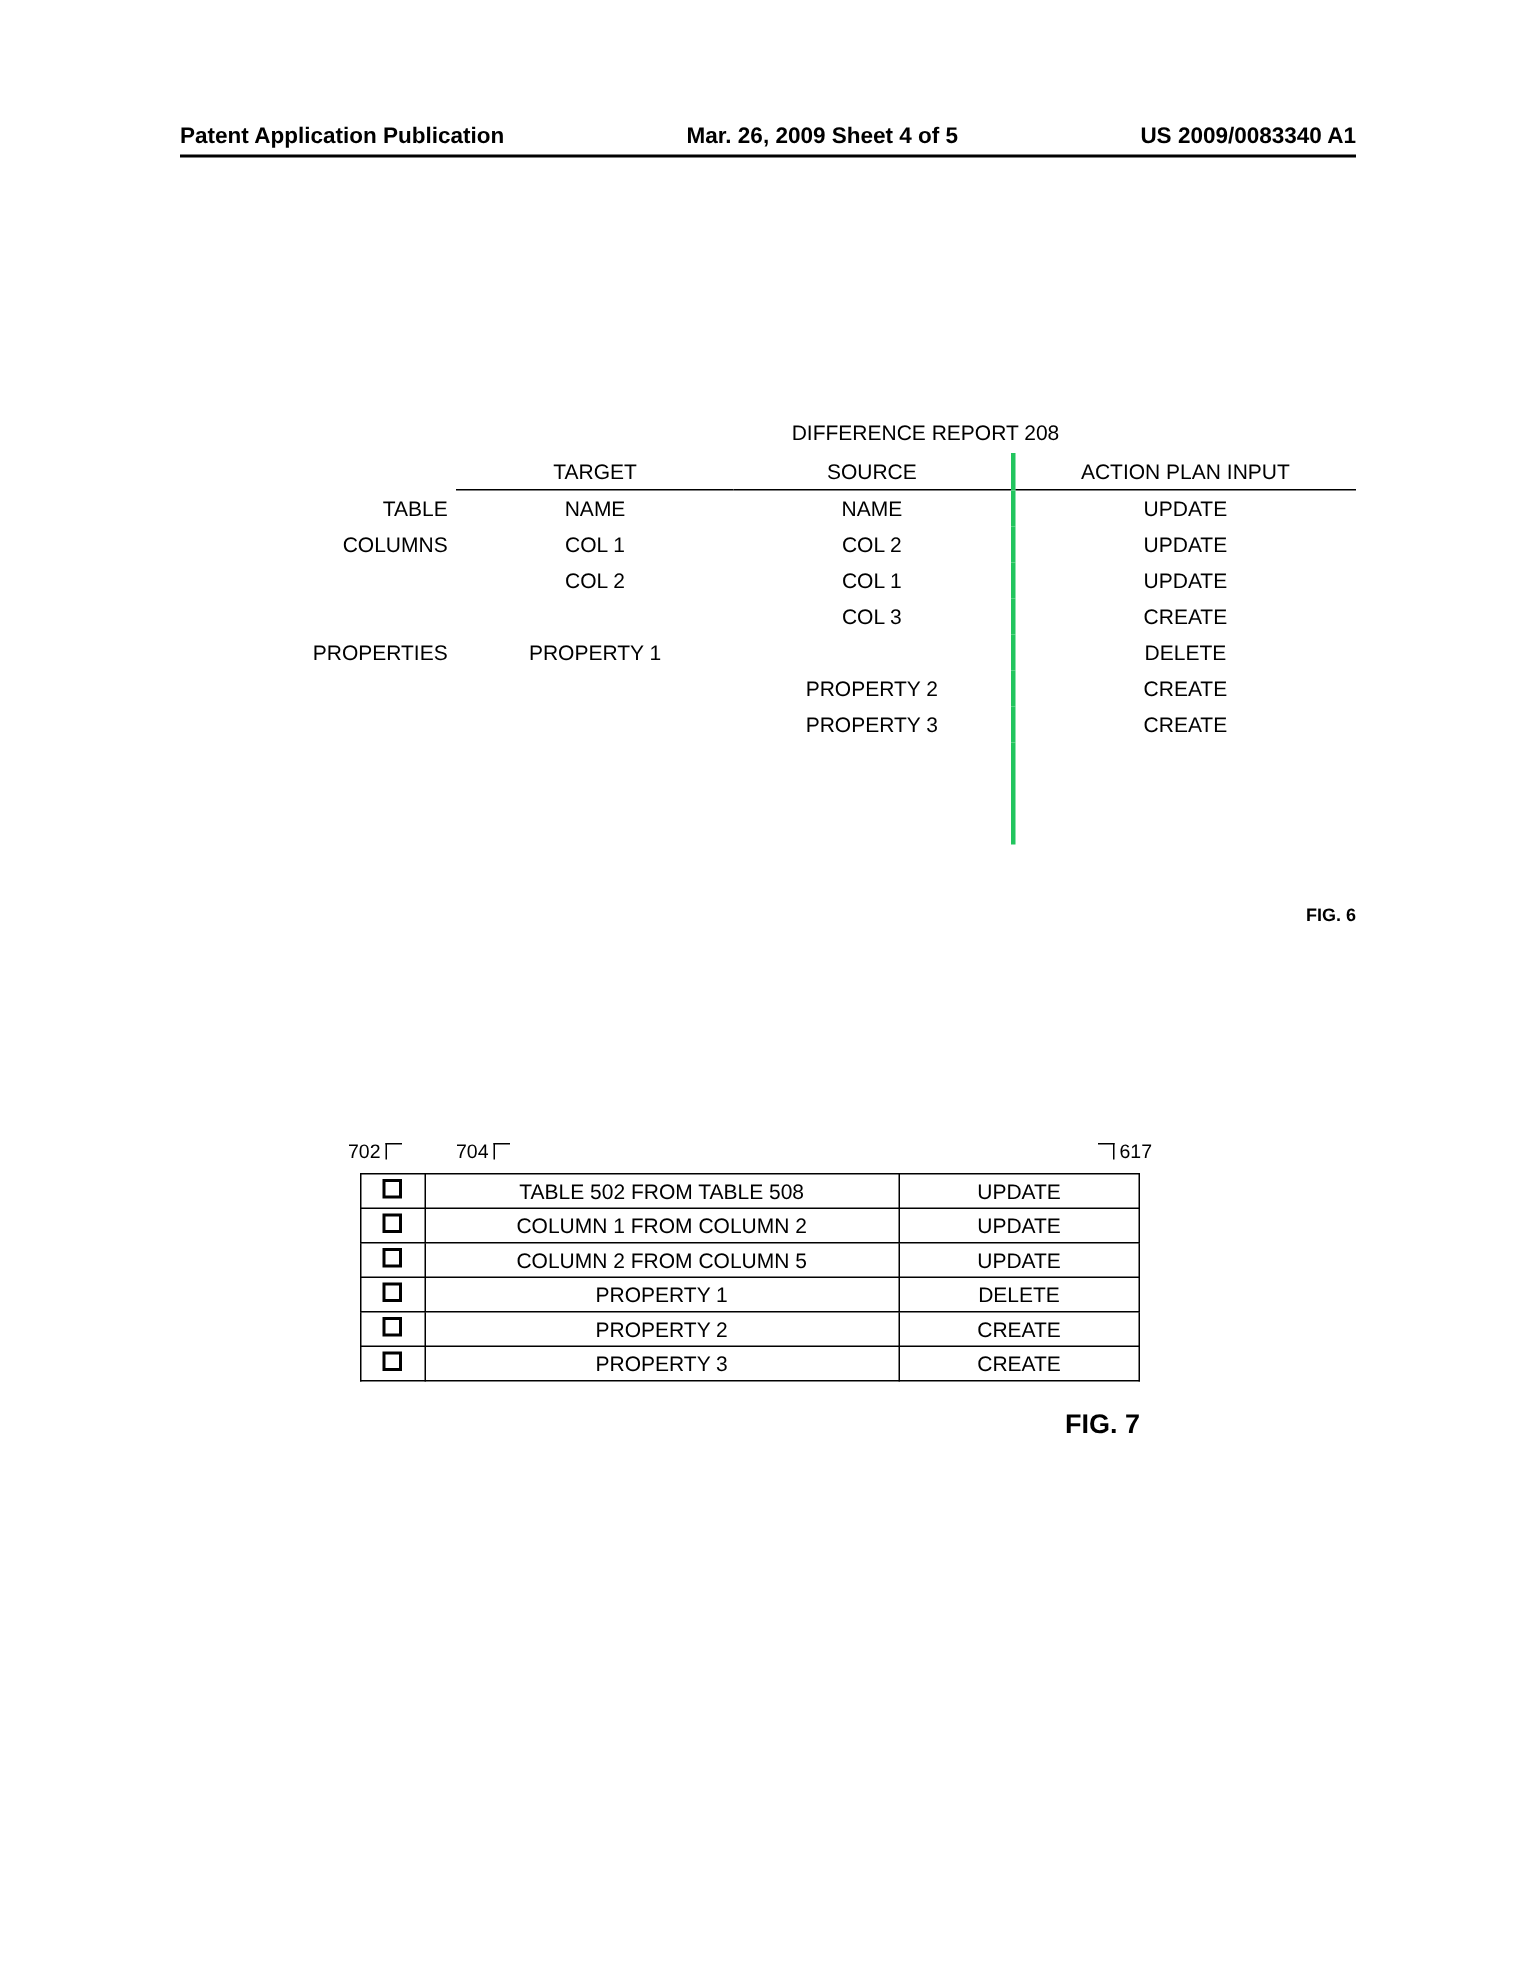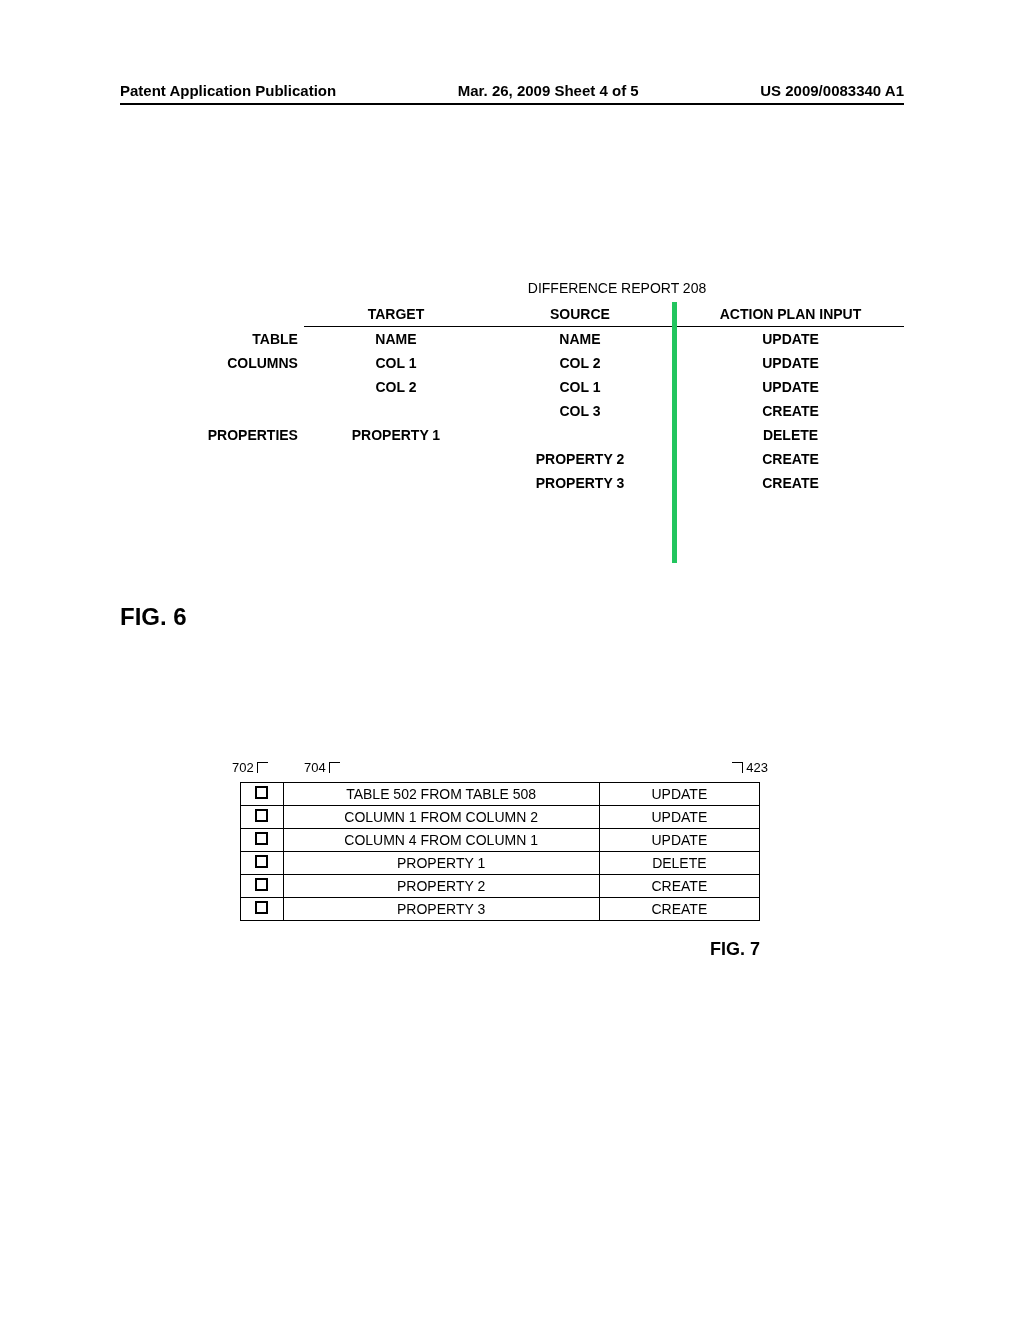--- a/index.html
+++ b/index.html
@@ -44,43 +44,43 @@
     margin-left: 210px;
     margin-bottom: 6px;
   }
   .fig6 table {
     border-collapse: collapse;
     width: 100%;
     font-size: 14px;
   }
   .fig6 th, .fig6 td {
     padding: 4px 6px;
-    font-weight: bold;
+    font-weight: normal;
     text-align: center;
     vertical-align: top;
   }
   .fig6 th {
     border-bottom: 1px solid #000;
   }
   .fig6 .rowlabel {
     text-align: right;
     width: 160px;
   }
   .fig6 th.target, .fig6 td.target { width: 160px; }
   .fig6 th.source, .fig6 td.source { width: 160px; }
   .fig6 th.action, .fig6 td.action {
-    border-left: 5px solid #22c55e;
+    border-left: 3px solid #22c55e;
     width: 200px;
   }
   .fig6 th.rowlabel-h { border-bottom: none; }
   .fig6 tr.extra td { height: 60px; }
   .fig6-caption {
-    text-align: left;
+    text-align: right;
     font-weight: bold;
-    font-size: 24px;
+    font-size: 12px;
     margin-top: 40px;
   }
 
   
   .fig7 {
     position: absolute;
     top: 760px;
     left: 240px;
     width: 520px;
   }
@@ -212,37 +212,37 @@
       </tr>
     </tbody>
   </table>
   <div class="fig6-caption">FIG. 6</div>
 </div>
 
 <div class="fig7">
   <div class="labels-row">
     <span class="lab702"><span>702</span> <span class="hook hook-l"></span></span>
     <span class="lab704"><span>704</span> <span class="hook hook-l"></span></span>
-    <span class="lab706"><span class="hook hook-r"></span> <span>423</span></span>
+    <span class="lab706"><span class="hook hook-r"></span> <span>617</span></span>
   </div>
   <table>
     <tbody>
       <tr>
         <td class="chk"><span class="checkbox"></span></td>
         <td class="desc">TABLE 502 FROM TABLE 508</td>
         <td class="act">UPDATE</td>
       </tr>
       <tr>
         <td class="chk"><span class="checkbox"></span></td>
         <td class="desc">COLUMN 1 FROM COLUMN 2</td>
         <td class="act">UPDATE</td>
       </tr>
       <tr>
         <td class="chk"><span class="checkbox"></span></td>
-        <td class="desc">COLUMN 4 FROM COLUMN 1</td>
+        <td class="desc">COLUMN 2 FROM COLUMN 5</td>
         <td class="act">UPDATE</td>
       </tr>
       <tr>
         <td class="chk"><span class="checkbox"></span></td>
         <td class="desc">PROPERTY 1</td>
         <td class="act">DELETE</td>
       </tr>
       <tr>
         <td class="chk"><span class="checkbox"></span></td>
         <td class="desc">PROPERTY 2</td>

